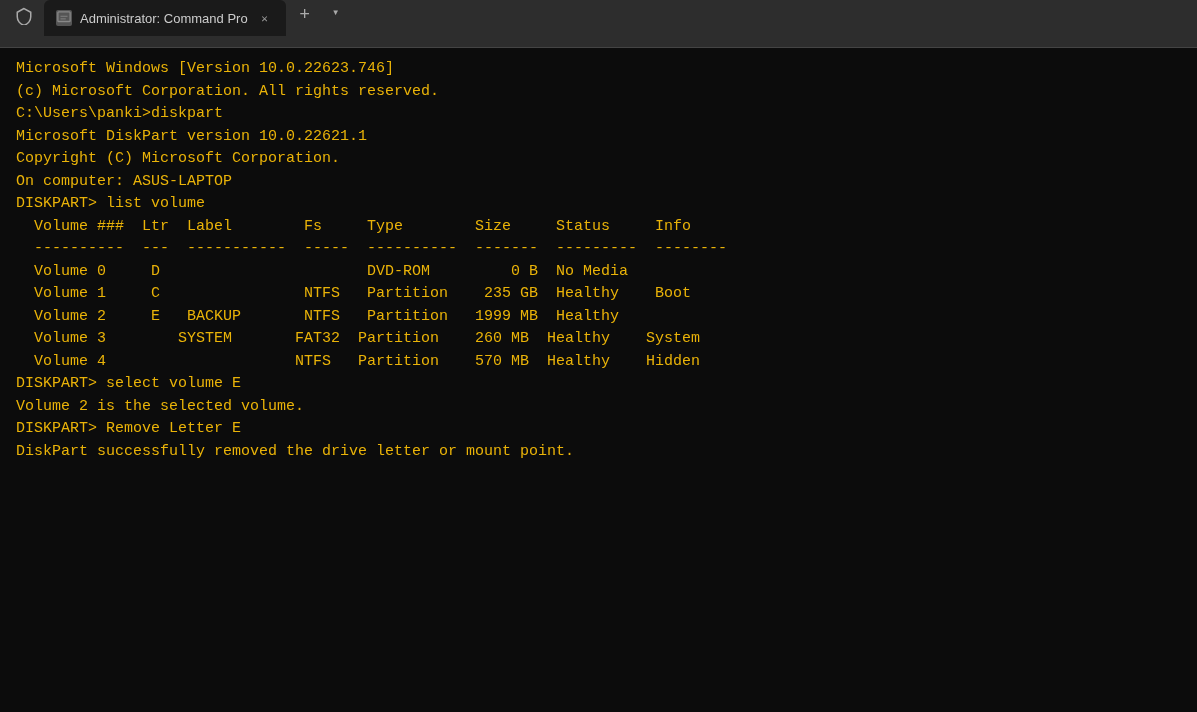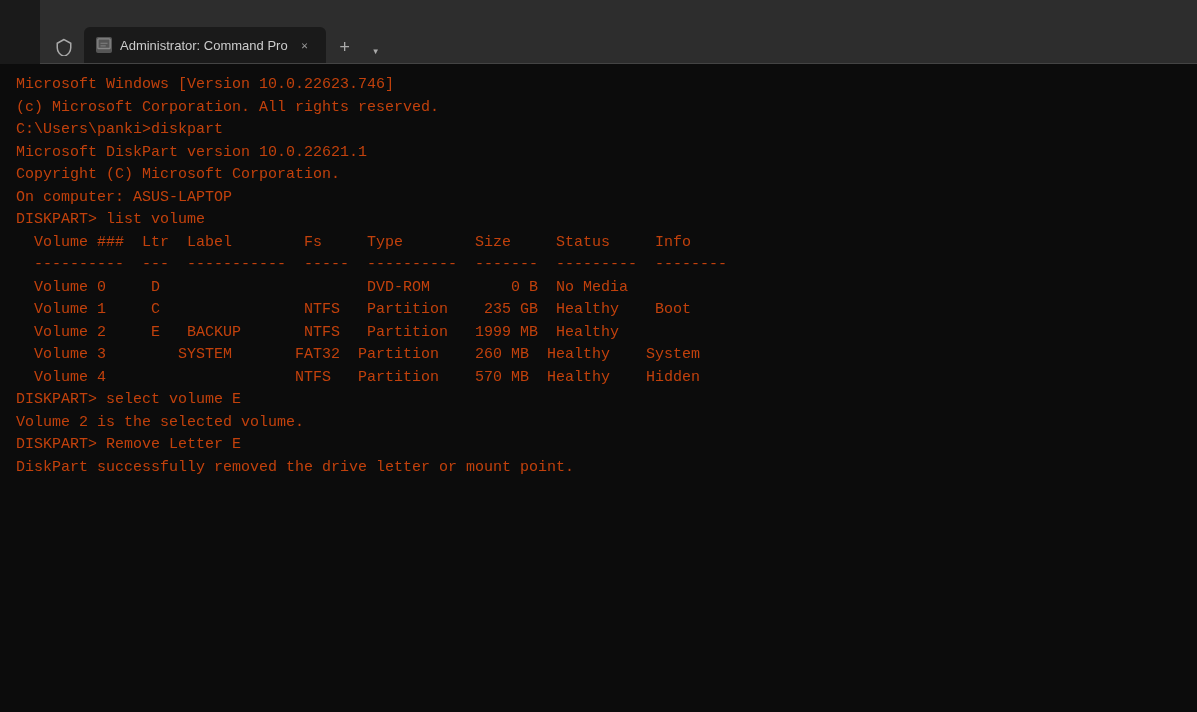--- a/index.html
+++ b/index.html
@@ -1,27 +1,26 @@
 <!DOCTYPE html>
 <html><head>
   <meta charset="utf-8">
   <style>
     * { margin: 0; padding: 0; box-sizing: border-box; }
     body { width: 1197px; height: 712px; background: #1a1a1a; font-family: 'Courier New', Courier, monospace; overflow: hidden; }
 
     
     .titlebar {
       display: flex;
-      align-items: flex-end;
+      align-items: flex-start;
       background: #2d2d2d;
-      height: 64px;
+      height: 48px;
       border-bottom: 1px solid #444;
       padding: 0 8px;
       gap: 4px;
-      margin-left: 40px;
     }
     .shield-btn {
       width: 32px; height: 32px;
       display: flex; align-items: center; justify-content: center;
       color: #aaa;
       cursor: pointer;
       border-radius: 4px;
     }
     .tab {
       display: flex; align-items: center;
@@ -60,21 +59,21 @@
       width: 24px; height: 24px;
       display: flex; align-items: center; justify-content: center;
       color: #aaa;
       cursor: pointer;
       font-size: 12px;
     }
 
     
     .terminal {
       background: #0c0c0c;
-      color: #c2410c;
+      color: #eab308;
       font-family: 'Courier New', Courier, monospace;
       font-size: 15px;
       line-height: 1.5;
       padding: 10px 16px;
       height: calc(712px - 48px);
       overflow: hidden;
       white-space: pre;
     }
 
     .line { display: block; }

